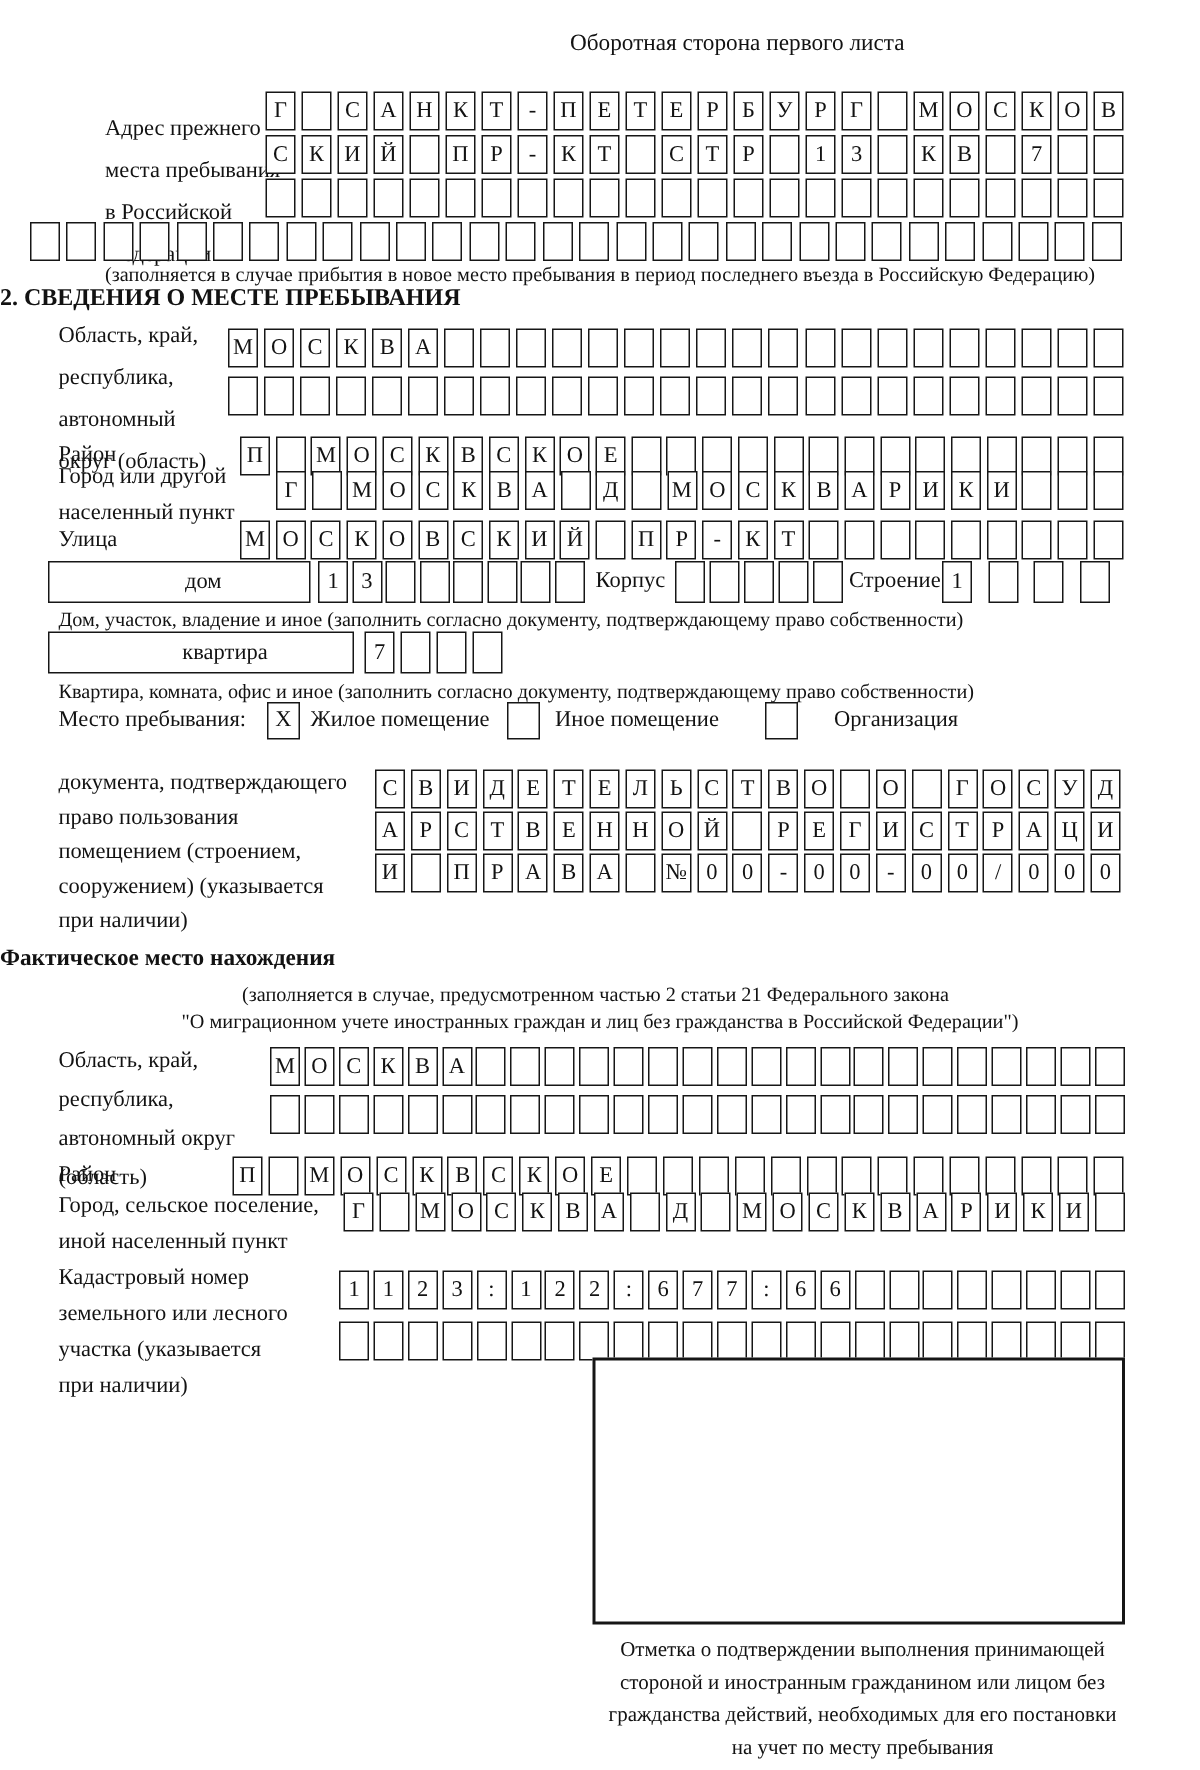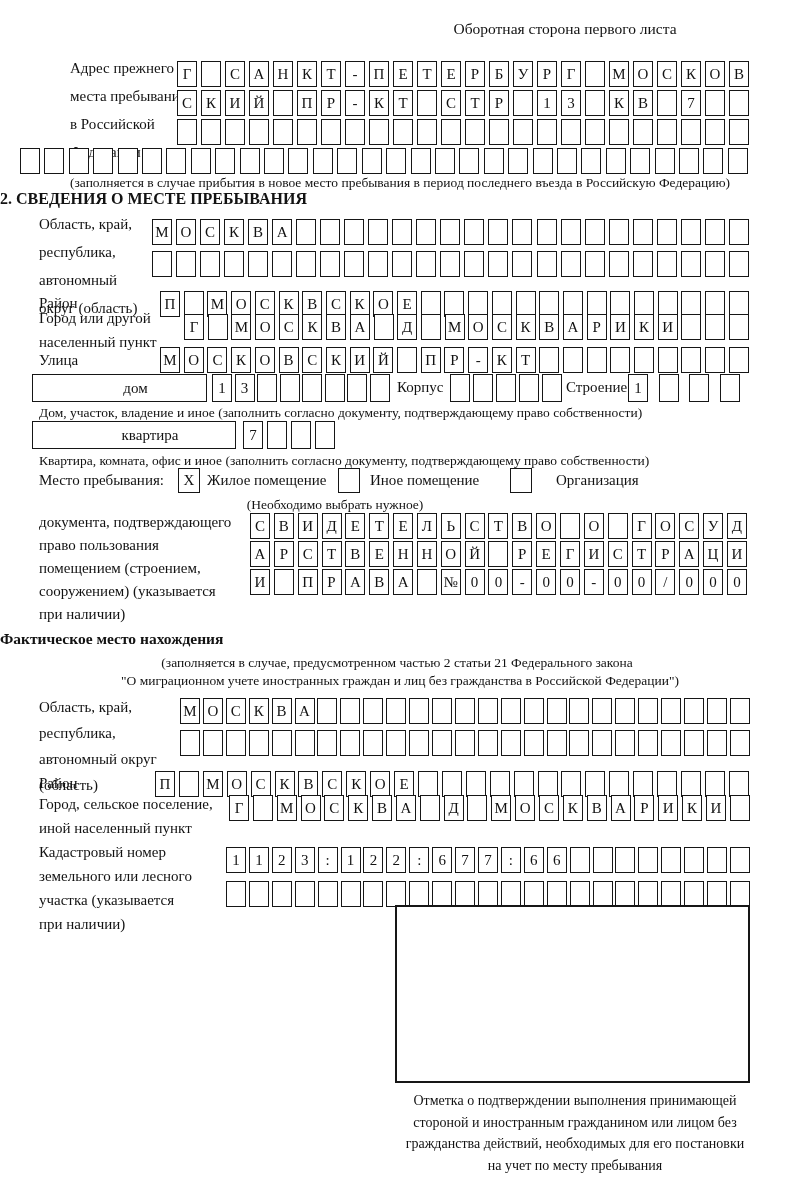--- a/index.html
+++ b/index.html
@@ -32,23 +32,23 @@
     display:flex;align-items:center;justify-content:center;font-size:15px;background:#fff;
   }
   .inline-lbl{position:absolute;font-size:15px;white-space:nowrap;}
   .bigbox{position:absolute;box-sizing:border-box;border:2px solid #161616;background:#fff;}
 </style>
 </head>
 <body>
 
 <div class="page">
 
-  <div class="abs" style="left:380px;top:20px;width:370px;text-align:center;font-size:15.5px;">Оборотная сторона первого листа</div>
-
-  <div class="lbl" style="left:70px;top:54px;">
+  <div class="abs" style="left:380px;top:20px;width:370px;text-align:left;font-size:15.5px;">Оборотная сторона первого листа</div>
+
+  <div class="lbl" style="left:70px;top:72px;">
     <span>Адрес прежнего</span>
     <span>места пребывания</span>
     <span>в Российской</span>
     <span>Федерации</span>
   </div>
   <div class="grid" style="left:177px;top:61px;width:572px;">
       <span class="cell">Г</span>
       <span class="cell"></span>
       <span class="cell">С</span>
       <span class="cell">А</span>
@@ -348,21 +348,20 @@
     </div>
   <div class="note" style="left:39px;top:452px;">Квартира, комната, офис и иное (заполнить согласно документу, подтверждающему право собственности)</div>
 
   <div class="inline-lbl" style="left:39px;top:472px;">Место пребывания:</div>
   <div class="cb" style="left:178px;top:468px;">X</div>
   <div class="inline-lbl" style="left:207px;top:472px;">Жилое помещение</div>
   <div class="cb" style="left:338px;top:468px;"></div>
   <div class="inline-lbl" style="left:370px;top:472px;">Иное помещение</div>
   <div class="cb" style="left:510px;top:468px;"></div>
   <div class="inline-lbl" style="left:556px;top:472px;">Организация</div>
-  <div class="note center" style="left:180px;top:496px;width:310px;">(Необходимо выбрать нужное)</div>
 
   <div class="lbl" style="left:39px;top:511px;line-height:23px;">
     <span>документа, подтверждающего</span>
     <span>право пользования</span>
     <span>помещением (строением,</span>
     <span>сооружением) (указывается</span>
     <span>при наличии)</span>
   </div>
   <div class="grid" style="left:250px;top:513px;width:497px;">
       <span class="cell">С</span>

